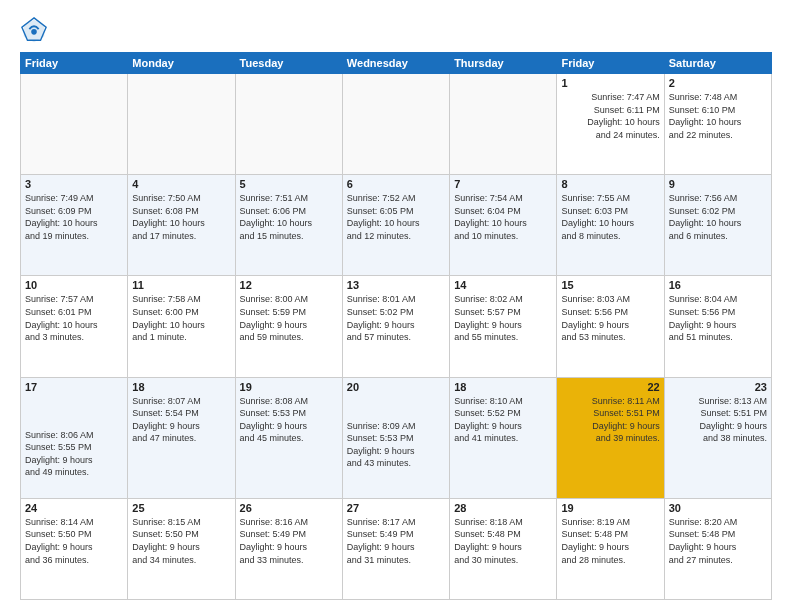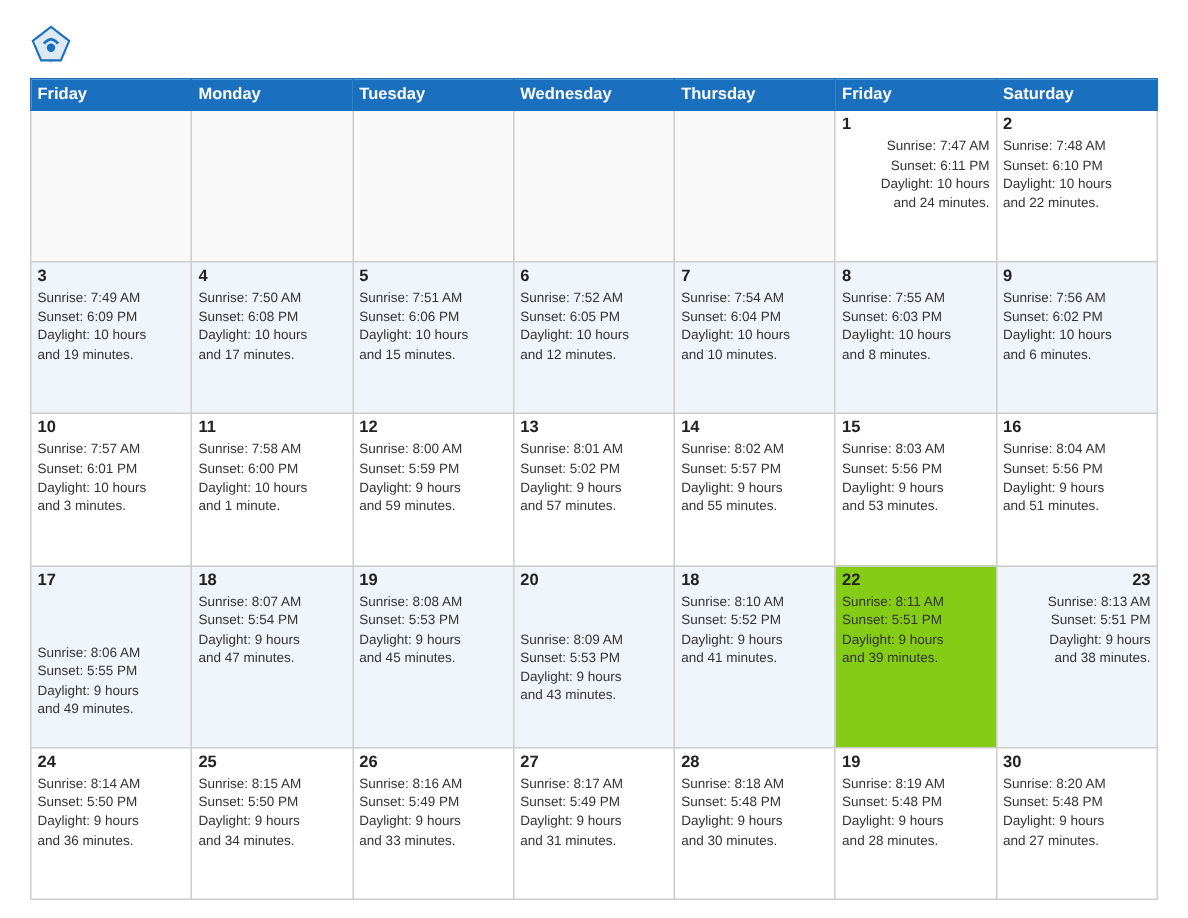--- a/index.html
+++ b/index.html
@@ -286,21 +286,21 @@
 Daylight: 9 hours
 and 43 minutes.</div>
           </td>
           <td style="background: rgb(240, 245, 251);">
             <span class="day-num">18</span>
             <div class="day-info" style="white-space: pre-line;">Sunrise: 8:10 AM
 Sunset: 5:52 PM
 Daylight: 9 hours
 and 41 minutes.</div>
           </td>
-          <td style="background: #84cc16;">
+          <td style="background: #eab308; text-align: right;">
             <span class="day-num">22</span>
             <div class="day-info" style="white-space: pre-line;">Sunrise: 8:11 AM
 Sunset: 5:51 PM
 Daylight: 9 hours
 and 39 minutes.</div>
           </td>
           <td style="background: rgb(240, 245, 251); text-align: right;">
             <span class="day-num">23</span>
             <div class="day-info" style="white-space: pre-line;">Sunrise: 8:13 AM
 Sunset: 5:51 PM

